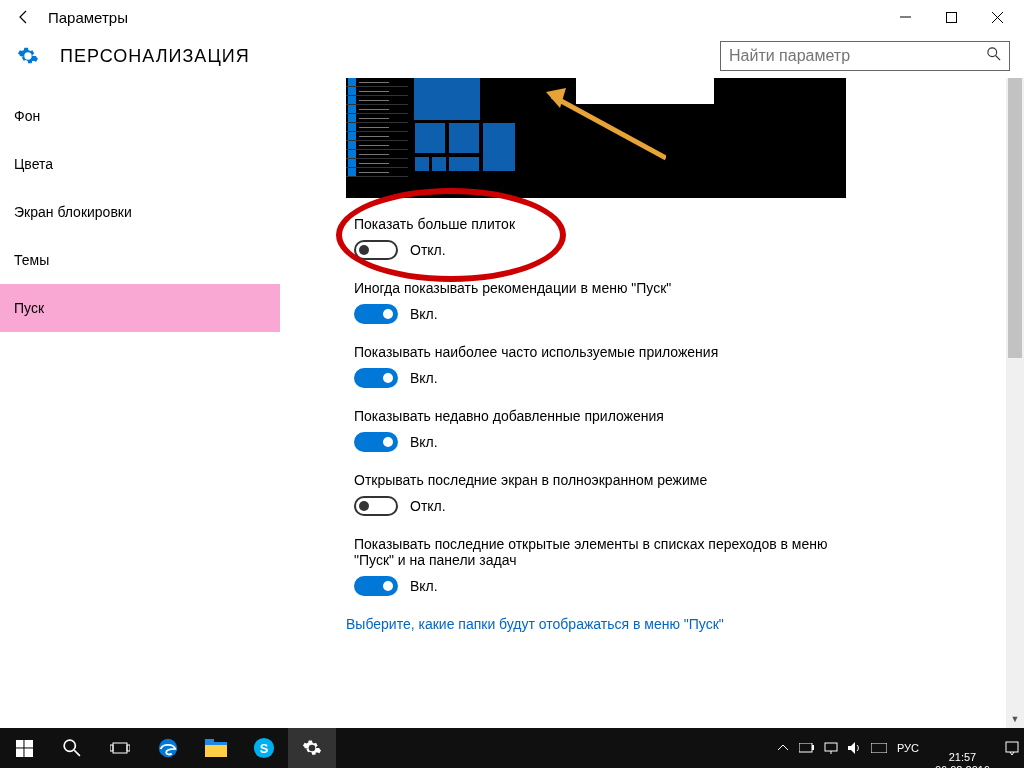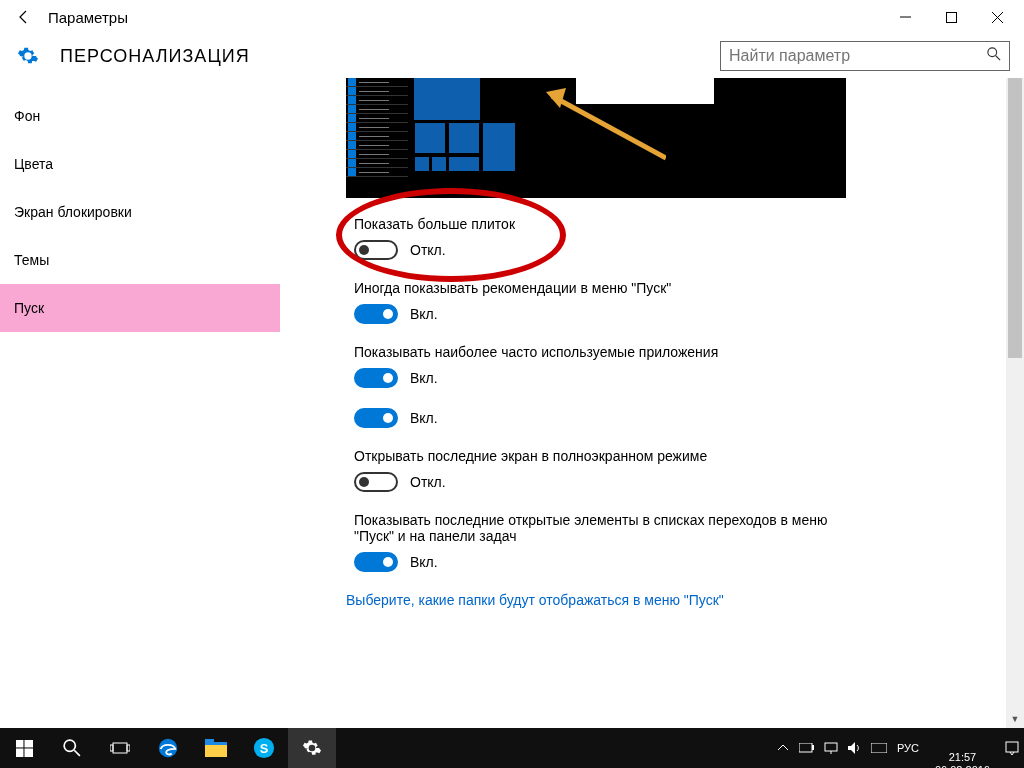--- a/index.html
+++ b/index.html
@@ -214,20 +214,21 @@
       <div class="label">Показывать наиболее часто используемые приложения</div>
       <div class="togglerow">
         <div class="toggle on">
             <div class="knob"></div>
           </div>
         <div class="togglestate">Вкл.</div>
       </div>
     </div>
 
     <div class="setting">
+      <div class="label">Показывать недавно добавленные приложения</div>
       <div class="togglerow">
         <div class="toggle on">
             <div class="knob"></div>
           </div>
         <div class="togglestate">Вкл.</div>
       </div>
     </div>
 
     <div class="setting">
       <div class="label">Открывать последние экран в полноэкранном режиме</div>

